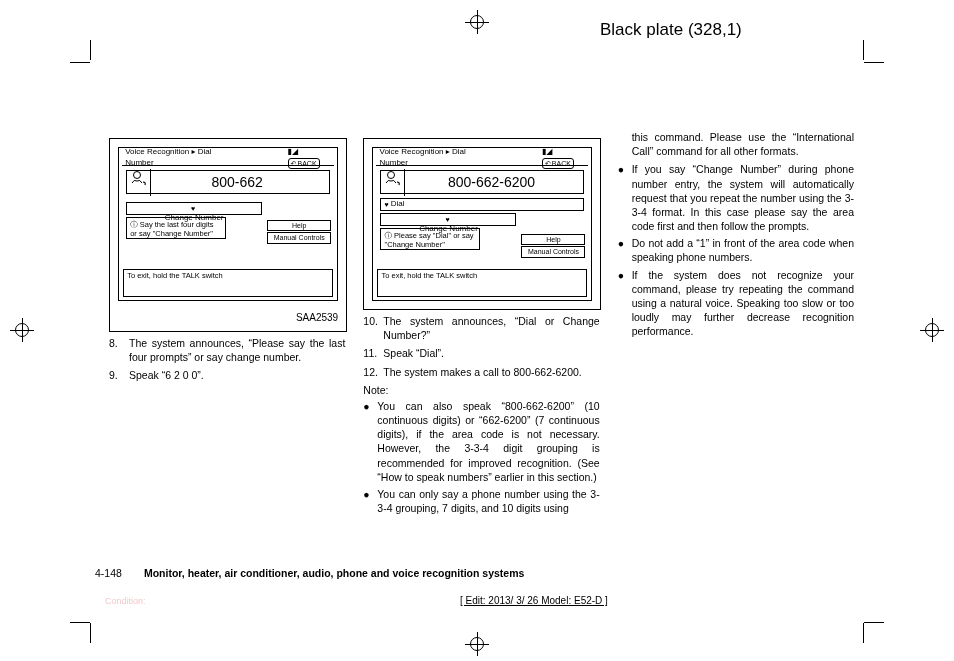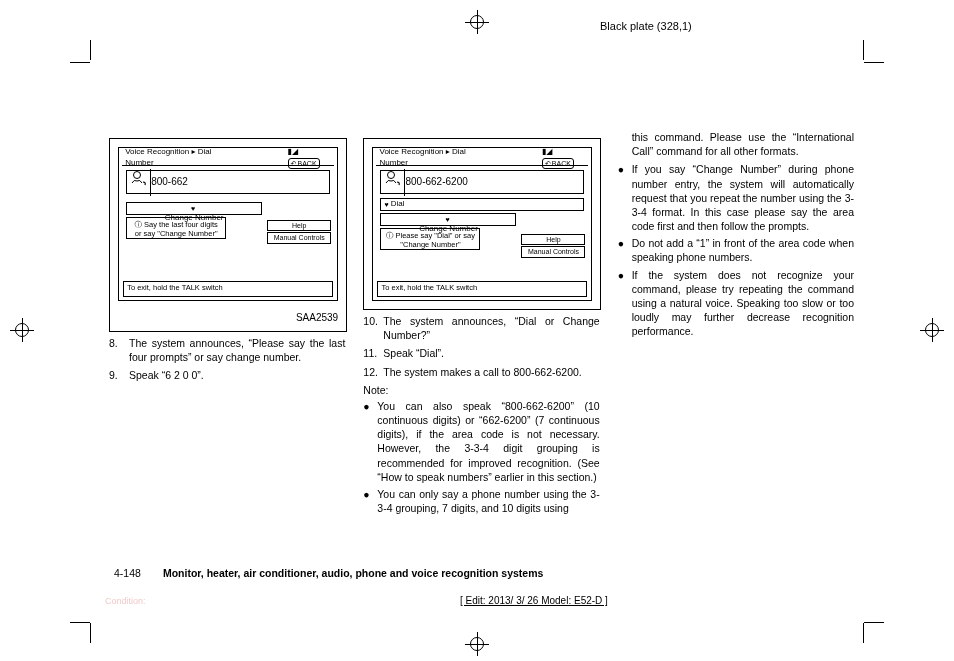--- a/index.html
+++ b/index.html
@@ -16,59 +16,59 @@
 
 .reg-mark { position: absolute; width: 24px; height: 24px; }
 .reg-mark .c { position:absolute; width:14px; height:14px; border:1px solid #000; border-radius:50%; top:5px; left:5px; }
 .reg-mark .ln-h { position:absolute; top:12px; left:0; width:24px; height:1px; background:#000; }
 .reg-mark .ln-v { position:absolute; left:12px; top:0; width:1px; height:24px; background:#000; }
 .reg-top { top: 10px; left: 465px; }
 .reg-bottom { bottom: 5px; left: 465px; }
 .reg-left { top: 318px; left: 10px; }
 .reg-right { top: 318px; right: 10px; }
 
-.black-plate { position: absolute; top: 20px; left: 600px; font-size: 11px; }
+.black-plate { position: absolute; top: 20px; left: 600px; font-size: 17px; }
 
 .content { position: absolute; top: 130px; left: 105px; width: 755px; display: flex; gap: 8px; }
 .col { flex: 1; font-size: 10.5px; line-height: 1.35; }
 .col3 { padding-top: 0; }
 
 .screenshot {
   border: 1.5px solid #000; width: 238px; margin: 8px auto 2px;
 }
 .ss-inner { border: 1px solid #000; margin: 8px; padding: 3px; height: 154px; position: relative; }
 .ss-bread { font-size: 8px; padding: 2px 3px; border-bottom:1px solid #000; display:flex; align-items:center; justify-content: space-between; height:15px;gap:48px; }
 .ss-bread .back { border:1px solid #000; font-size:7px; padding:0 2px; border-radius:3px; display:inline-flex; align-items:center; gap:1px; }
 .ss-bread .sig { font-size:8px; margin-right:2px; }
 .ss-num { border:1px solid #000; margin:4px; height:24px; display:flex; align-items:center; }
 .ss-num .icon { width: 24px; text-align:center; font-size:12px; border-right:1px solid #000; line-height:22px; }
-.ss-num .val { flex:1; text-align:left; padding-right:6px; font-size:10px; }
+.ss-num .val { flex:1; text-align:center; padding-right:6px; font-size:14px; }
 .ss-row { border:1px solid #000; margin:2px 4px; font-size:8px; padding:1px 3px; display:flex; align-items:center; height:13px; }
 .ss-row .h { font-size:7px; margin-right:2px; }
 .ss-btns { position:absolute; right:6px; top:72px; width:64px; }
 .ss-btns.b2 { top: 86px; }
 .ss-btn { border:1px solid #000; font-size:7px; text-align:center; margin-bottom:1px; padding:0 1px; background:#fff; }
 .ss-hint { border:1px solid #000; margin:2px 4px; font-size:7.5px; padding:2px 3px; line-height:1.2; height:22px; }
-.ss-hint.short { margin-right: 108px; text-align: center; }
-.ss-foot { position:absolute; bottom:3px; left:4px; right:4px; border:1px solid #000; font-size:7.5px; padding:1px 3px; height:16px; }
+.ss-hint.short { margin-right: 108px; }
+.ss-foot { position:absolute; bottom:3px; left:4px; right:4px; border:1px solid #000; font-size:7.5px; padding:1px 3px; height:28px; }
 .ss-chg { margin-right: 72px; flex-direction: column; }
 .ss-label { text-align:right; font-size:10px; padding: 2px 8px 6px 0; }
 
 ol.steps { list-style: none; padding: 0 6px 0 4px; margin-top:4px; }
 ol.steps > li { display:flex; margin-bottom:4px; text-align: justify; }
 ol.steps .n { width: 20px; flex-shrink:0; }
 ol.steps .t { flex:1; }
 
 .note-h { font-weight: normal; margin: 4px 0 2px 4px; }
 ul.bul { list-style: none; padding: 0 6px 0 4px; }
 ul.bul > li { display:flex; margin-bottom:3px; text-align: justify; }
 ul.bul .b { width: 14px; flex-shrink:0; }
 ul.bul .t { flex:1; }
 
-.footer-line { position:absolute; left:114px; bottom:82px; width:755px; font-size:10.5px; font-weight:bold; }
+.footer-line { position:absolute; left:95px; bottom:82px; width:755px; font-size:10.5px; font-weight:bold; }
 .footer-line .pg { display:inline-block; width:46px; font-weight:normal; }
 .condition { position:absolute; left:105px; bottom:55px; font-size:9px; color:#f2c9c9; }
 .edit { position:absolute; left: 460px; bottom:55px; font-size:10px;text-decoration:underline; }
 </style>
 </head>
 <body>
 <div class="page">
 
 <div class="crop-h corner-tl-h"></div>
 <div class="crop-v corner-tl-v"></div>

